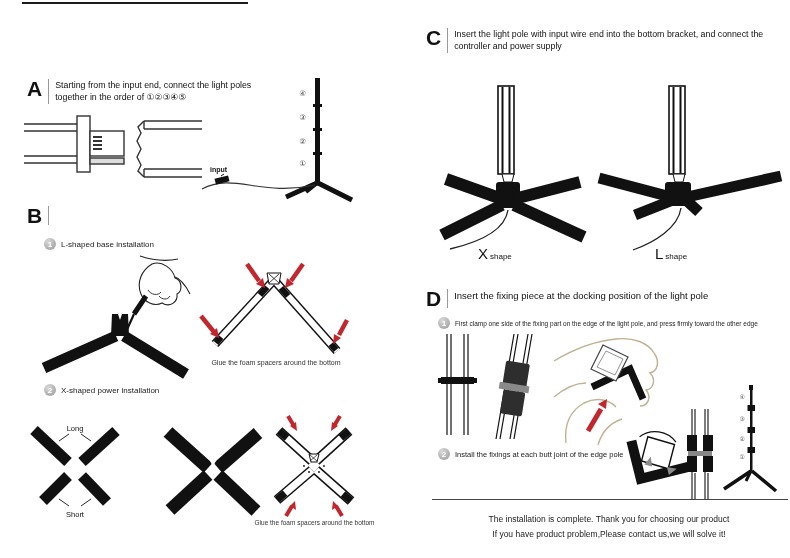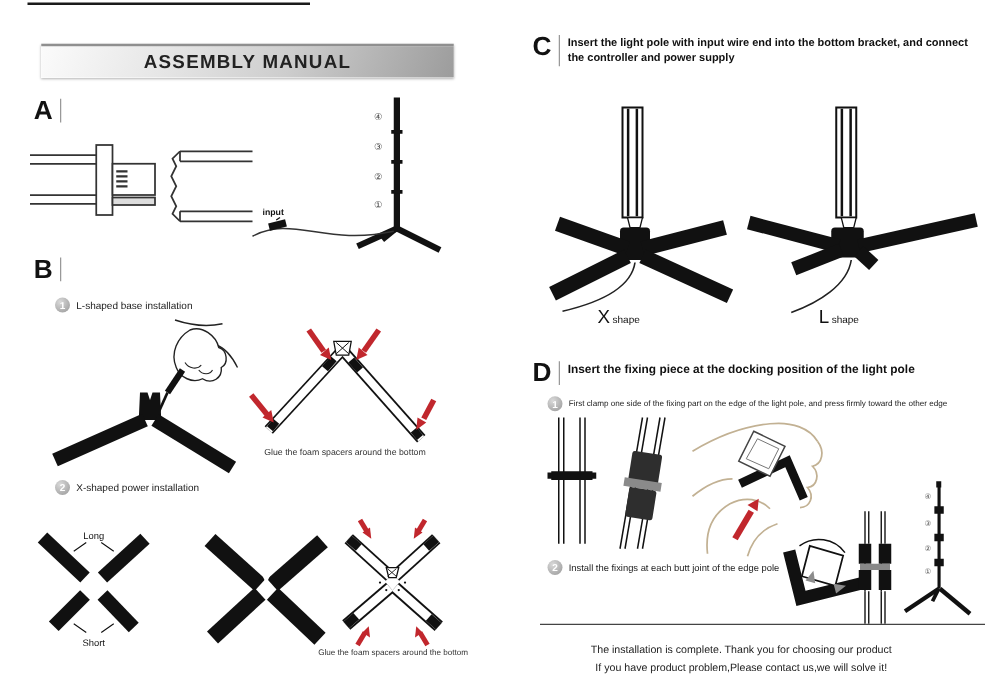--- a/index.html
+++ b/index.html
@@ -8,48 +8,46 @@
         font-family:"Liberation Sans","DejaVu Sans",sans-serif;color:#111}
   .rule{position:absolute;background:#1a1a1a}
   .titlebar{position:absolute;left:33px;top:35px;width:330px;height:27px;
         background:linear-gradient(110deg,#fbfbfb 0%,#e6e6e6 30%,#cdcdcd 60%,#9c9c9c 100%);
         border-top:2px solid #8f8f8f;box-shadow:0 1px 2px rgba(0,0,0,.3);
         display:flex;align-items:center;justify-content:center}
   .titlebar span{font-size:15px;font-weight:bold;letter-spacing:1px;color:#222}
   .sec-head{position:absolute;display:flex;gap:6px}
   .sec-letter{font-size:21px;font-weight:bold;line-height:19px}
   .sec-div{width:1px;background:#999;align-self:stretch}
-  .sec-text{font-weight:bold;font-size:8.8px;line-height:1.35;padding-top:1px}
+  .sec-text{font-weight:normal;font-size:8.8px;line-height:1.35;padding-top:1px}
   .step{position:absolute;display:flex;align-items:center;gap:5px}
   .badge{width:12px;height:12px;border-radius:50%;flex:0 0 auto;
         background:radial-gradient(circle at 35% 30%,#d9d9d9,#979797);
         color:#fff;font-size:8px;font-weight:bold;display:flex;align-items:center;justify-content:center}
   .step-label{font-size:8px;color:#222}
   .caption{position:absolute;color:#333;text-align:center}
   .shape-label{position:absolute;display:flex;align-items:baseline;gap:2px}
   .shape-letter{font-size:15px}
   .shape-word{font-size:8px}
-  .footer{position:absolute;left:414px;top:512px;width:358px;text-align:center;
+  .footer{position:absolute;left:430px;top:512px;width:358px;text-align:center;
         font-size:8.5px;line-height:1.8;color:#222}
   svg{position:absolute;overflow:visible}
 </style>
 </head>
 <body>
 
 <div id="page">
 
   <div class="rule" style="left:22px;top:2px;width:226px;height:2px"></div>
 
-  <div class="titlebar">
-    <span>ASSEMBLY MANUAL</span>
-  </div>
 
   <div class="sec-head" style="left:27px;top:79px;width:250px">
     <span class="sec-letter">A</span>
     <span class="sec-div"></span>
+    <span class="sec-text" style="width:212px">Starting from the input end, connect the light poles together in the order of ①②③④⑤</span>
   </div>
 
   <svg style="left:24px;top:111px" width="180" height="80" viewBox="0 0 180 80">
     <g stroke="#333" stroke-width="1.4" fill="none">
       <path d="M0,13 H53 M0,20 H53 M0,45 H53 M0,52 H53"></path>
       <rect x="53" y="5" width="13" height="56" fill="#fff"></rect>
       <rect x="66" y="20" width="34" height="25" fill="#fff"></rect>
       <path d="M69,26 h9 M69,30 h9 M69,34 h9 M69,38 h9" stroke-width="1.8"></path>
       <rect x="66" y="47" width="34" height="6" fill="#ddd"></rect>
     </g>

